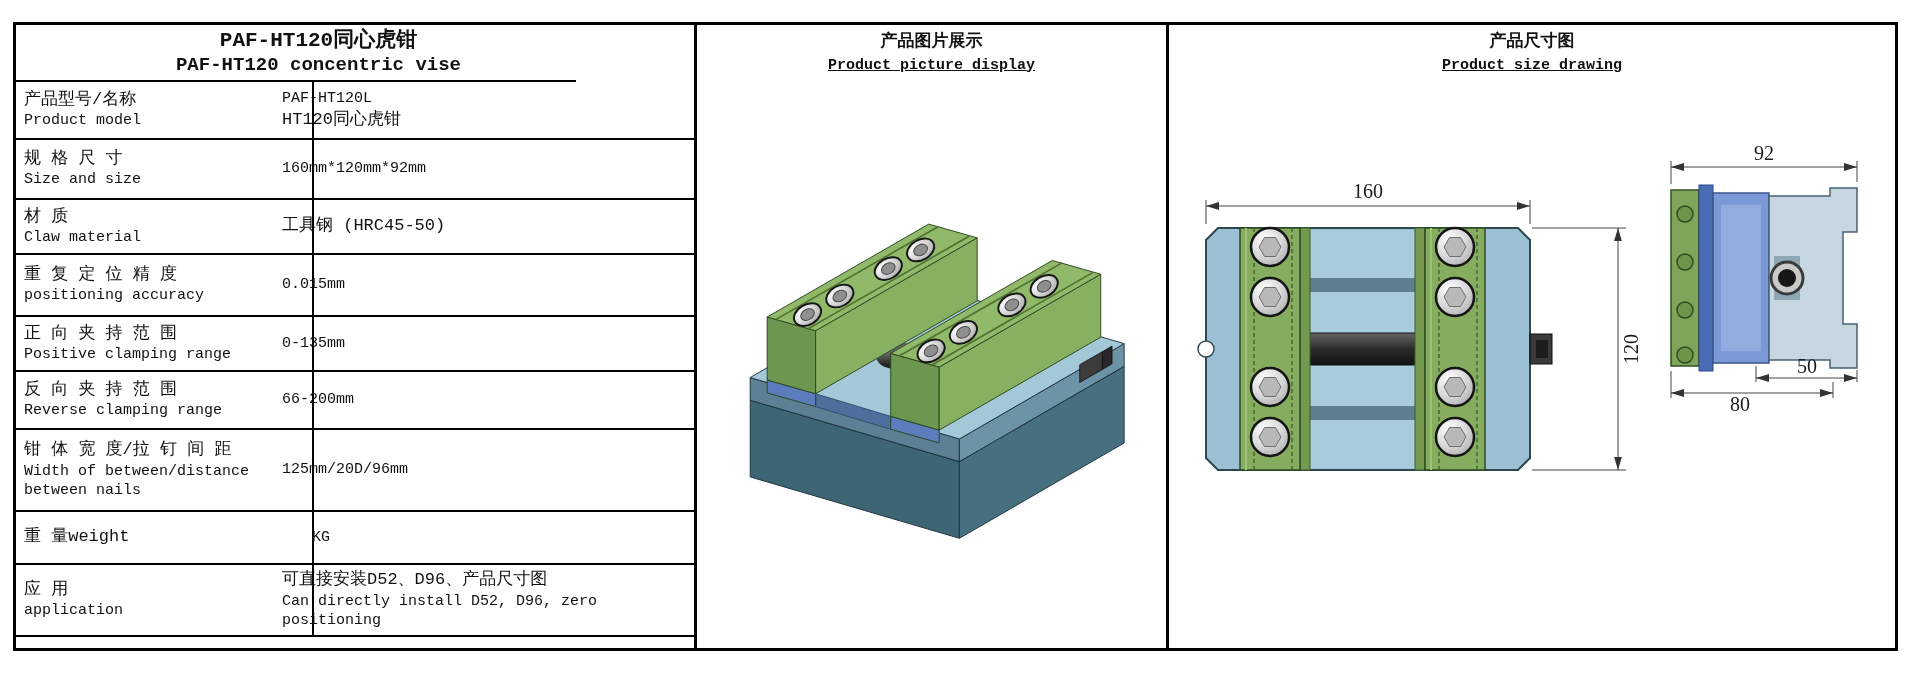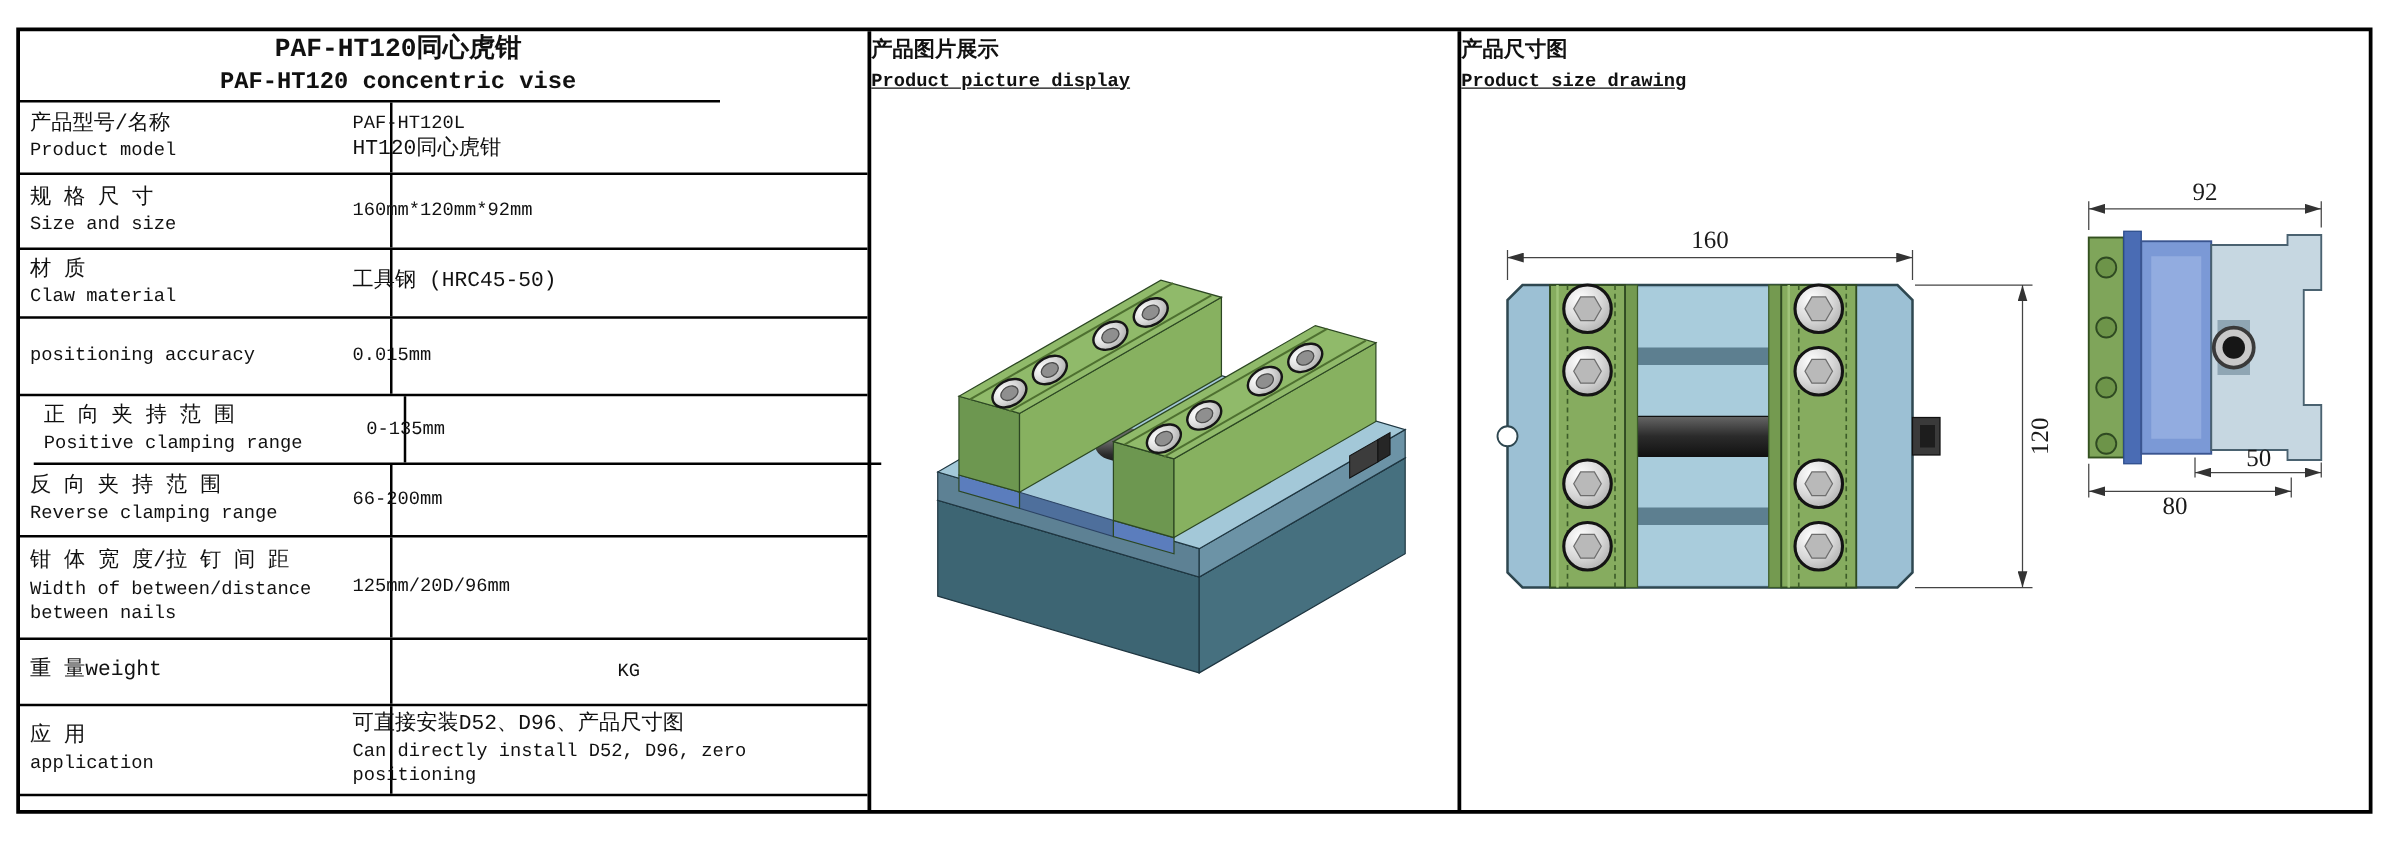--- a/index.html
+++ b/index.html
@@ -10,33 +10,33 @@
   .vline{position:absolute;top:0;bottom:0;width:3px;background:#000;}
   .v1{left:678px;} .v2{left:1150px;}
 
   
   .thead{position:absolute;left:0;top:0;width:560px;height:57px;border-bottom:2px solid #000;
          box-sizing:border-box;display:flex;flex-direction:column;justify-content:center;align-items:center;padding-left:45px;}
   .t1{font-size:21px;font-weight:bold;line-height:1.25;}
   .t2{font-size:19px;font-weight:bold;line-height:1.25;}
   .row{position:absolute;left:0;width:678px;border-bottom:2px solid #000;box-sizing:border-box;}
   .r1{top:57px;height:58px;} .r2{top:115px;height:60px;} .r3{top:175px;height:55px;}
-  .r4{top:230px;height:62px;} .r5{top:292px;height:55px;margin-left:11px;} .r6{top:347px;height:58px;}
+  .r4{top:230px;height:62px;} .r5{top:292px;height:55px;} .r6{top:347px;height:58px;}
   .r7{top:405px;height:82px;} .r8{top:487px;height:53px;} .r9{top:540px;height:72px;}
   .lbl{position:absolute;left:0;top:0;bottom:0;width:298px;border-right:2px solid #000;
        box-sizing:border-box;display:flex;flex-direction:column;justify-content:center;padding-left:8px;}
   .val{position:absolute;left:256px;right:0;top:0;bottom:0;display:flex;flex-direction:column;
        justify-content:center;padding-left:10px;}
-  .val.indent{padding-left:40px;text-align:center;}
+  .val.indent{padding-left:40px;}
   .lncn{font-size:17px;line-height:1.3;white-space:pre;}
   .lnen{font-size:15px;line-height:1.3;white-space:pre;}
   .ln:empty{display:none;}
 
   
-  .chead{position:absolute;top:4px;display:flex;flex-direction:column;align-items:flex-start;}
+  .chead{position:absolute;top:4px;display:flex;flex-direction:column;align-items:center;}
   .chead .c1{font-size:17px;font-weight:bold;line-height:1.5;}
   .chead .c2{font-size:15px;font-weight:bold;line-height:1.4;text-decoration:underline;}
   .ch2{left:681px;width:469px;} .ch3{left:1153px;width:726px;}
 
   .psvg{position:absolute;left:714px;top:145px;}
   .dsvg{position:absolute;left:1164px;top:105px;}
   .dim{font-family:"Liberation Serif","DejaVu Serif",serif;font-size:20px;fill:#1a1a1a;}
 </style>
 </head>
 <body>
@@ -84,20 +84,21 @@
 
       </div>
       <div class="val">
         <span class="ln lncn">工具钢 (HRC45-50)</span>
 
       </div>
     </div>
 
     <div class="row r4">
       <div class="lbl">
+        <span class="ln lncn">重 复 定 位 精 度</span>
         <span class="ln lnen">positioning accuracy</span>
 
       </div>
       <div class="val">
         <span class="ln lnen">0.015mm</span>
 
       </div>
     </div>
 
     <div class="row r5">

